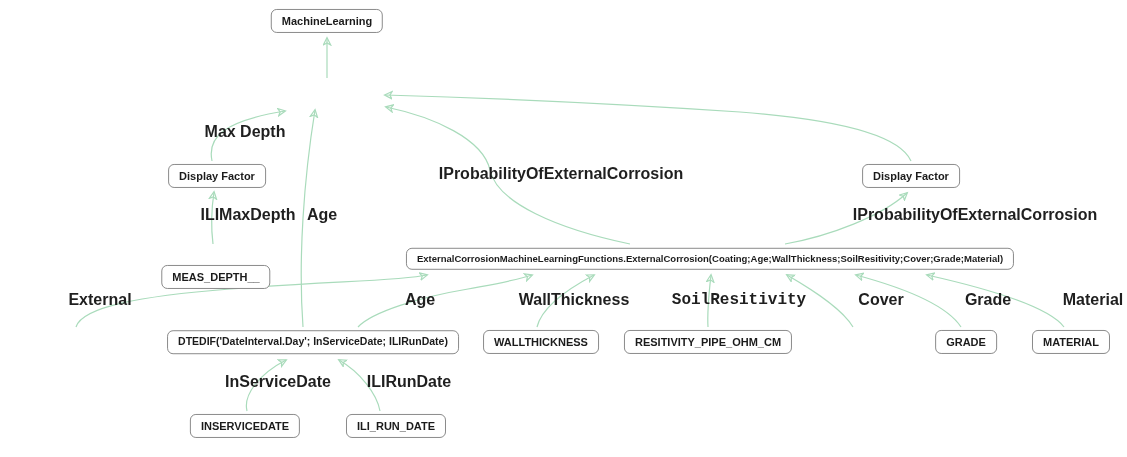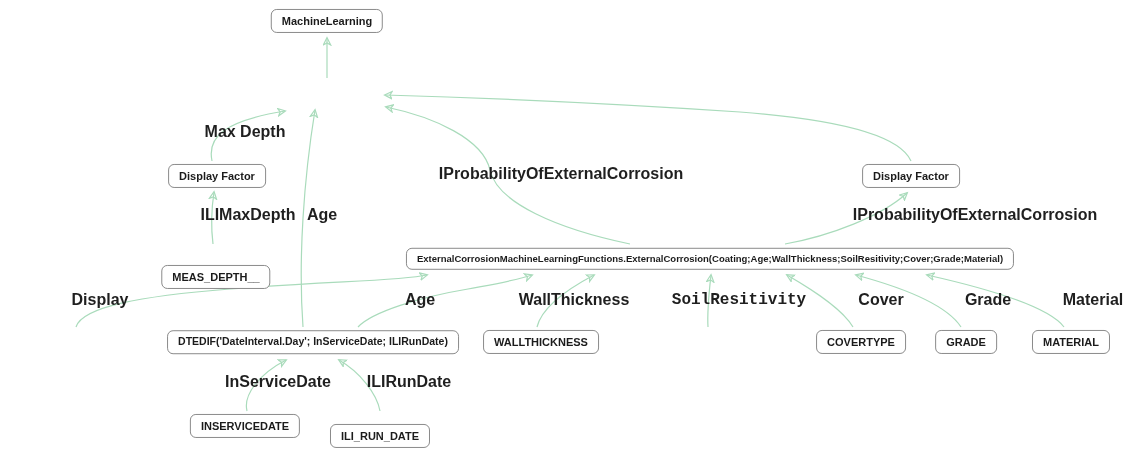--- a/index.html
+++ b/index.html
@@ -53,32 +53,32 @@
     <path marker-end="url(#arrow)" d="M 380 411 C 377 394, 360 372, 339 360"></path>
   </svg>
 
   <div class="node" style="left:327px;top:21px;">MachineLearning</div>
   <div class="node" style="left:217px;top:176px;">Display Factor</div>
   <div class="node" style="left:216px;top:277px;">MEAS_DEPTH__</div>
   <div class="node" style="left:911px;top:176px;">Display Factor</div>
   <div class="node small-text" style="left:710px;top:259px;">ExternalCorrosionMachineLearningFunctions.ExternalCorrosion(Coating;Age;WallThickness;SoilResitivity;Cover;Grade;Material)</div>
   <div class="node mid-text" style="left:313px;top:342px;">DTEDIF('DateInterval.Day'; InServiceDate; ILIRunDate)</div>
   <div class="node" style="left:541px;top:342px;">WALLTHICKNESS</div>
-  <div class="node" style="left:861px;top:342px;">COVERTYPE</div>
+  <div class="node" style="left:708px;top:342px;">RESITIVITY_PIPE_OHM_CM</div>
   <div class="node" style="left:966px;top:342px;">GRADE</div>
   <div class="node" style="left:1071px;top:342px;">MATERIAL</div>
   <div class="node" style="left:245px;top:426px;">INSERVICEDATE</div>
-  <div class="node" style="left:380px;top:426px;margin-top:10px;">ILI_RUN_DATE</div>
+  <div class="node" style="left:396px;top:426px;">ILI_RUN_DATE</div>
 
   <div class="edge-label" style="left:245px;top:132px;">Max Depth</div>
   <div class="edge-label" style="left:248px;top:215px;">ILIMaxDepth</div>
   <div class="edge-label" style="left:322px;top:215px;">Age</div>
   <div class="edge-label" style="left:561px;top:174px;">IProbabilityOfExternalCorrosion</div>
   <div class="edge-label" style="left:975px;top:215px;">IProbabilityOfExternalCorrosion</div>
-  <div class="edge-label" style="left:100px;top:300px;">Display</div>
+  <div class="edge-label" style="left:100px;top:300px;">External</div>
   <div class="edge-label" style="left:420px;top:300px;">Age</div>
   <div class="edge-label" style="left:574px;top:300px;">WallThickness</div>
   <div class="edge-label" style="left:739px;top:300px;font-family:Liberation Mono, monospace;">SoilResitivity</div>
   <div class="edge-label" style="left:881px;top:300px;">Cover</div>
   <div class="edge-label" style="left:988px;top:300px;">Grade</div>
   <div class="edge-label" style="left:1093px;top:300px;">Material</div>
   <div class="edge-label" style="left:278px;top:382px;">InServiceDate</div>
   <div class="edge-label" style="left:409px;top:382px;">ILIRunDate</div>
 
 </div>

